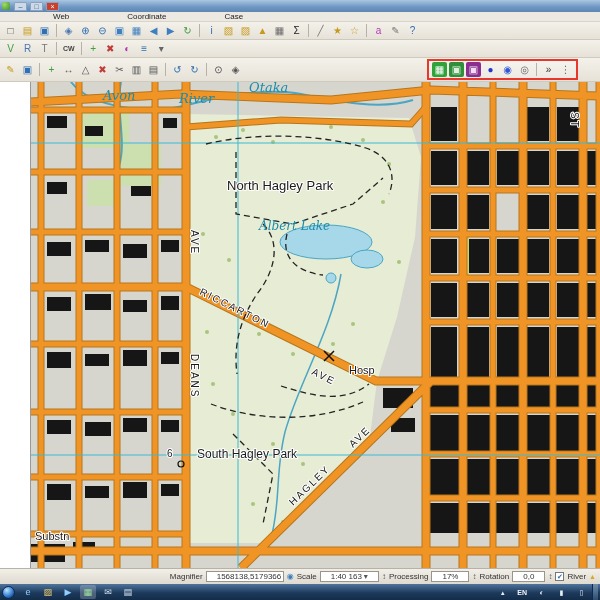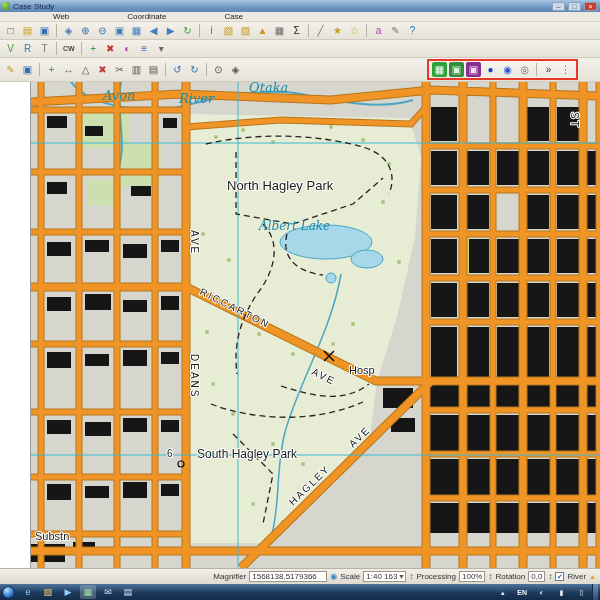--- a/index.html
+++ b/index.html
@@ -39,21 +39,21 @@
   .t-place{fill:#1a1a1a;font-family:"Liberation Sans",sans-serif;
     paint-order:stroke;stroke:#ffffff;stroke-width:2px;stroke-linejoin:round;}
   .t-road{fill:#1a1a1a;font-family:"Liberation Sans",sans-serif;font-size:10px;letter-spacing:2px;
     paint-order:stroke;stroke:#ffffff;stroke-width:2px;stroke-linejoin:round;}
   
   .statusbar{position:absolute;top:568px;height:16px;left:0;right:0;
     background:linear-gradient(#f2efe9,#dedacf);border-top:1px solid #b8b2a6;
     display:flex;align-items:center;gap:3px;padding:0 4px;font-size:8px;color:#333;box-sizing:border-box;}
   .sb-spacer{flex:1;}
   .sb-box{background:#fff;border:1px solid #9a958a;height:11px;display:flex;align-items:center;
-    padding:0 2px;box-sizing:border-box;font-size:8px;white-space:nowrap;}
+    padding:0 10px;box-sizing:border-box;font-size:8px;white-space:nowrap;}
   .sb-spin{font-size:8px;color:#555;}
   .sb-check{width:9px;height:9px;border:1px solid #777;background:#fff;display:flex;
     align-items:center;justify-content:center;font-size:7px;color:#2f6fb2;box-sizing:border-box;}
   
   .taskbar{position:absolute;top:584px;height:16px;left:0;right:0;
     background:linear-gradient(#4f749c,#1d3a5c 55%,#122c49);
     display:flex;align-items:center;gap:2px;padding:0 2px;box-sizing:border-box;}
   .orb{width:13px;height:13px;border-radius:50%;border:1px solid #0d2b52;box-sizing:border-box;
     background:radial-gradient(circle at 35% 30%,#bfe3ff,#3f86d6 50%,#123f77 85%);cursor:pointer;}
   .tb-apps{display:flex;gap:2px;margin-left:2px;}
@@ -61,21 +61,20 @@
   .tb-tray{margin-left:auto;display:flex;align-items:center;gap:3px;}
   .tb-tray .ticon{height:12px;font-size:7px;}
   .show-desktop{width:5px;height:16px;border-left:1px solid #0d2b52;
     background:linear-gradient(#6f8fae,#2e4d6e);}
 </style>
 </head>
 <body>
 
 <div class="titlebar">
   <div class="app-ico"></div>
-  <div class="title-text">Case Study</div>
   <div class="winbtns">
       <span class="ticon" style="color: rgb(53, 80, 110); background: rgb(205, 217, 232);">–</span>
       <span class="ticon" style="color: rgb(53, 80, 110); background: rgb(205, 217, 232);">□</span>
       <span class="ticon" style="color: rgb(255, 255, 255); background: rgb(201, 64, 47);">×</span>
     </div>
 </div>
 
 <div class="menubar">
   <span>Web</span>
   <span>Coordinate</span>
@@ -358,21 +357,21 @@
   <span>Magnifier</span>
   <span class="sb-box" style="width:78px">1568138,5179366</span>
   <span style="color:#3a7fc1;font-size:8px">◉</span>
   <span>Scale</span>
   <span class="sb-box">
       <span>1:40 163</span>
       <span style="margin-left:2px;color:#555">▾</span>
     </span>
   <span class="sb-spin">↕</span>
   <span>Processing</span>
-  <span class="sb-box">100%</span>
+  <span class="sb-box">17%</span>
   <span class="sb-spin">↕</span>
   <span>Rotation</span>
   <span class="sb-box">0,0</span>
   <span class="sb-spin">↕</span>
   <span class="sb-check">✔</span>
   <span>River</span>
   <span style="color:#d9a62a;font-size:7px">▲</span>
 </div>
 
 <div class="taskbar">

